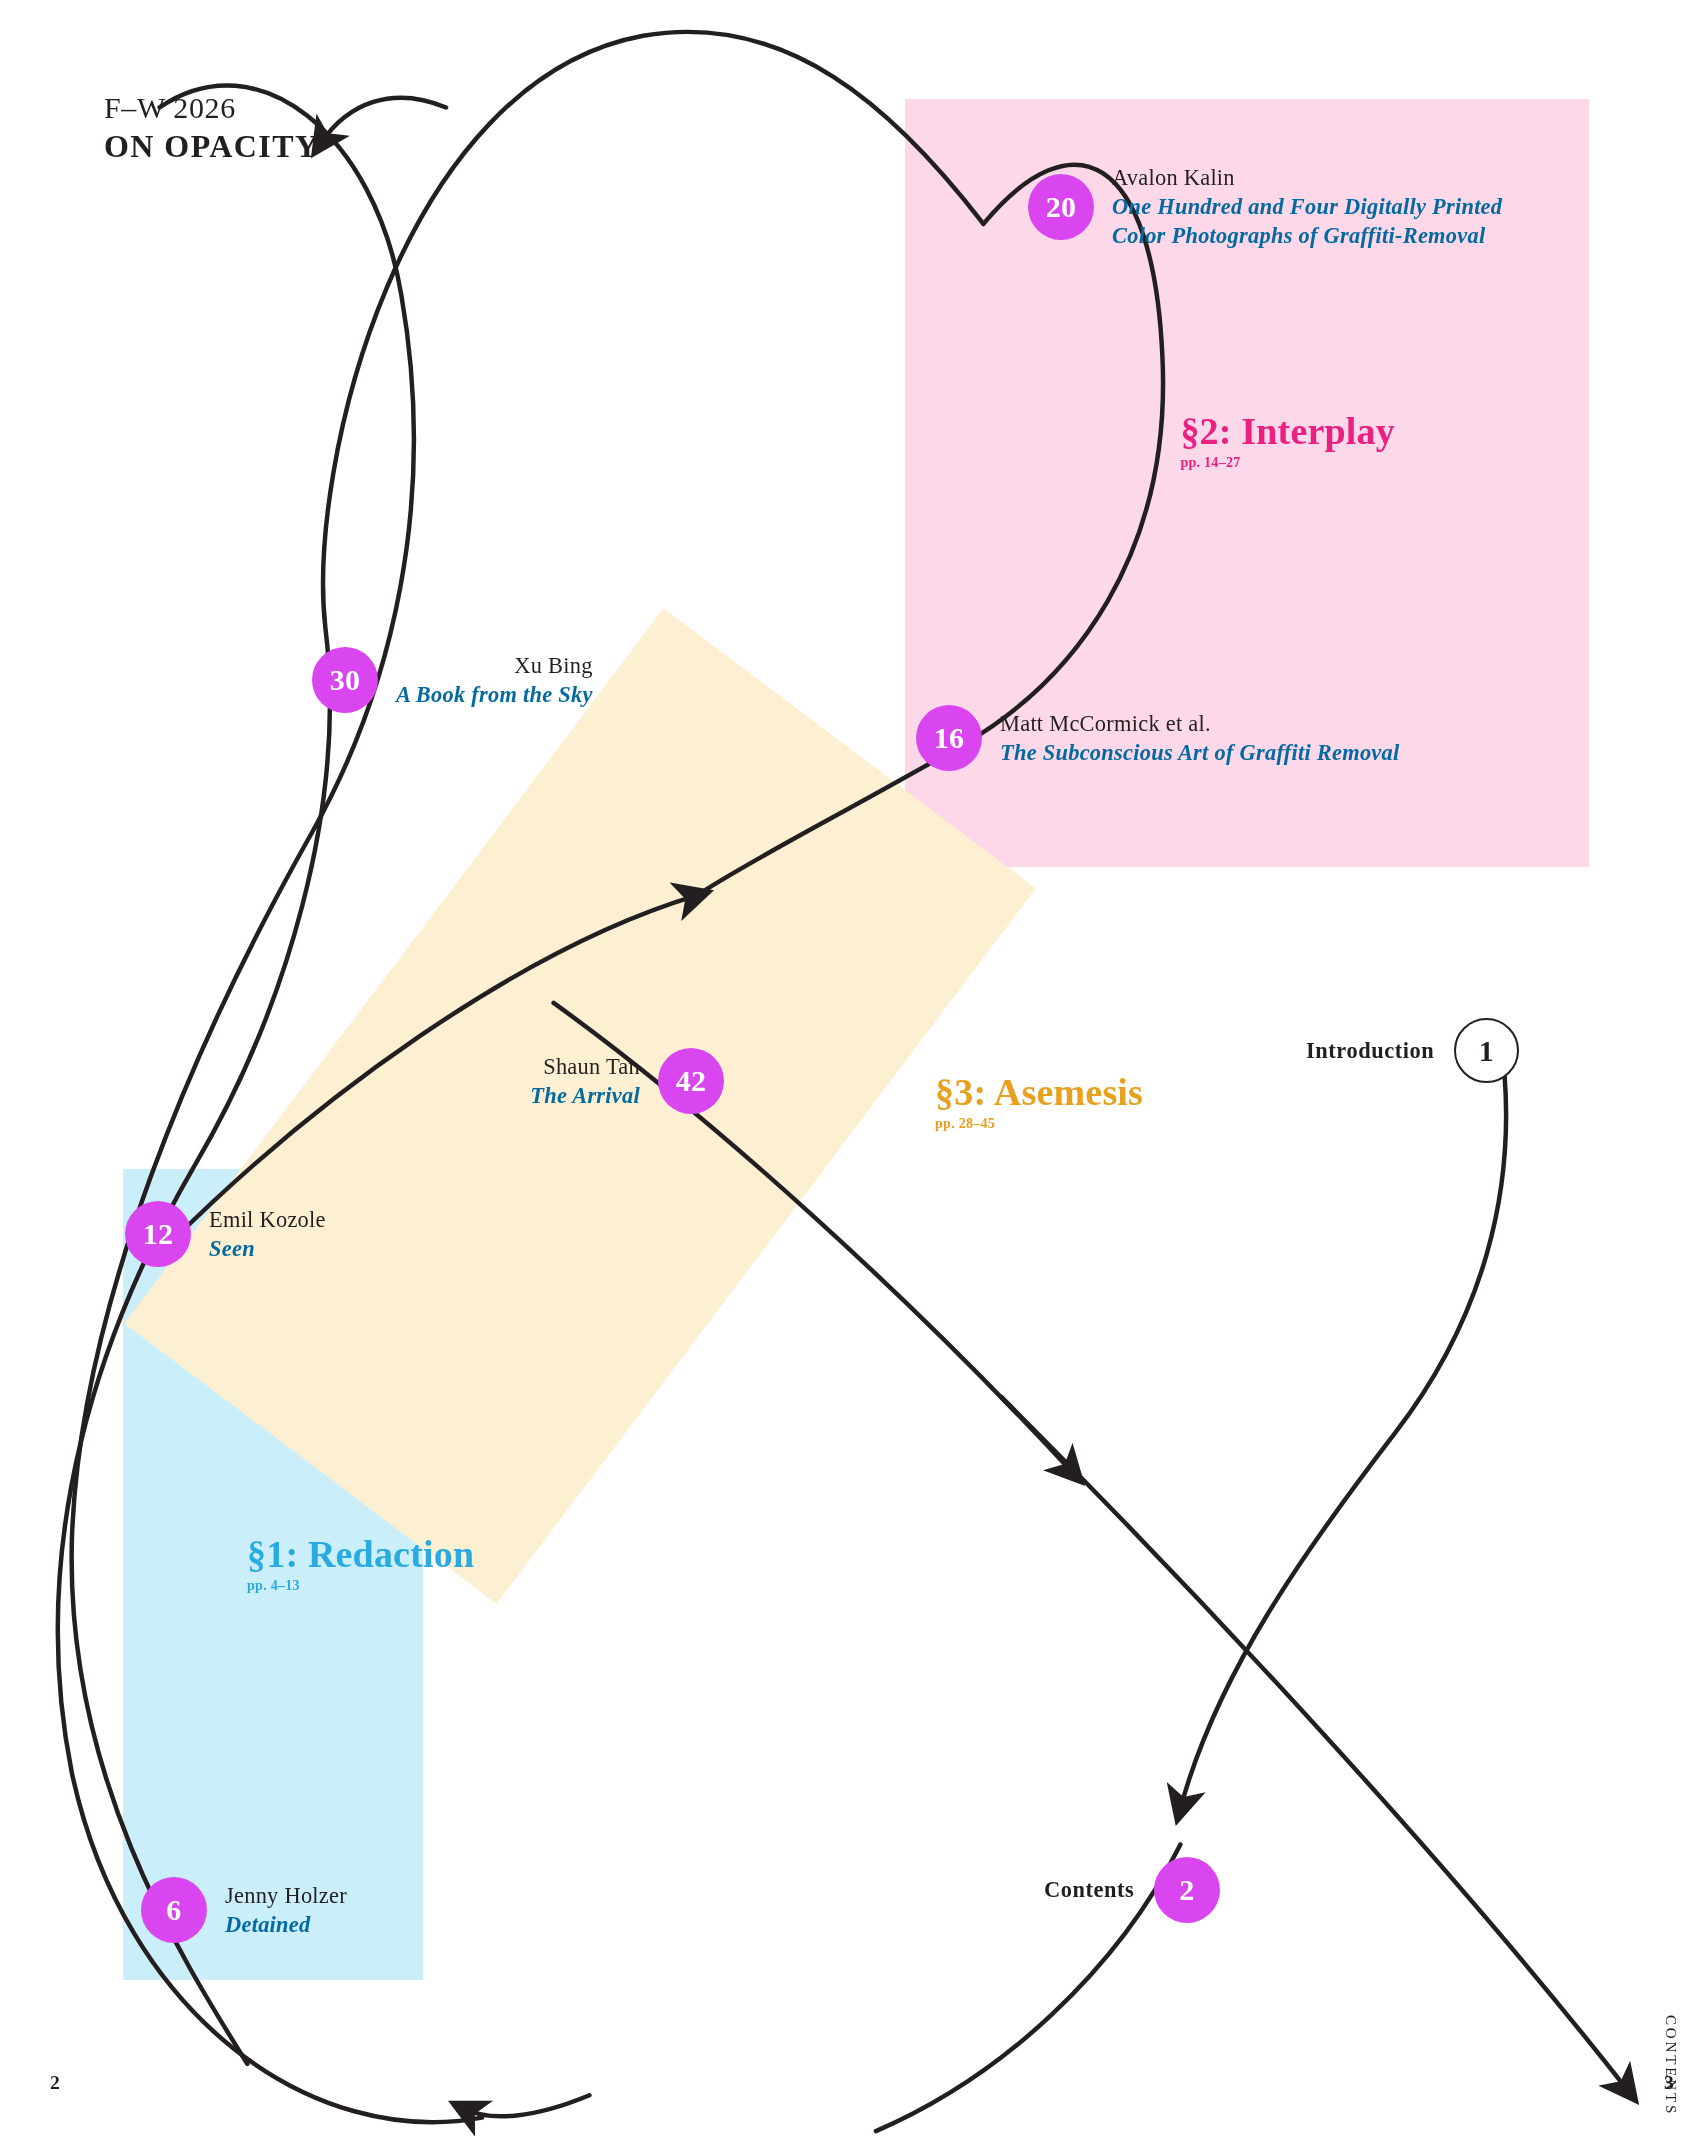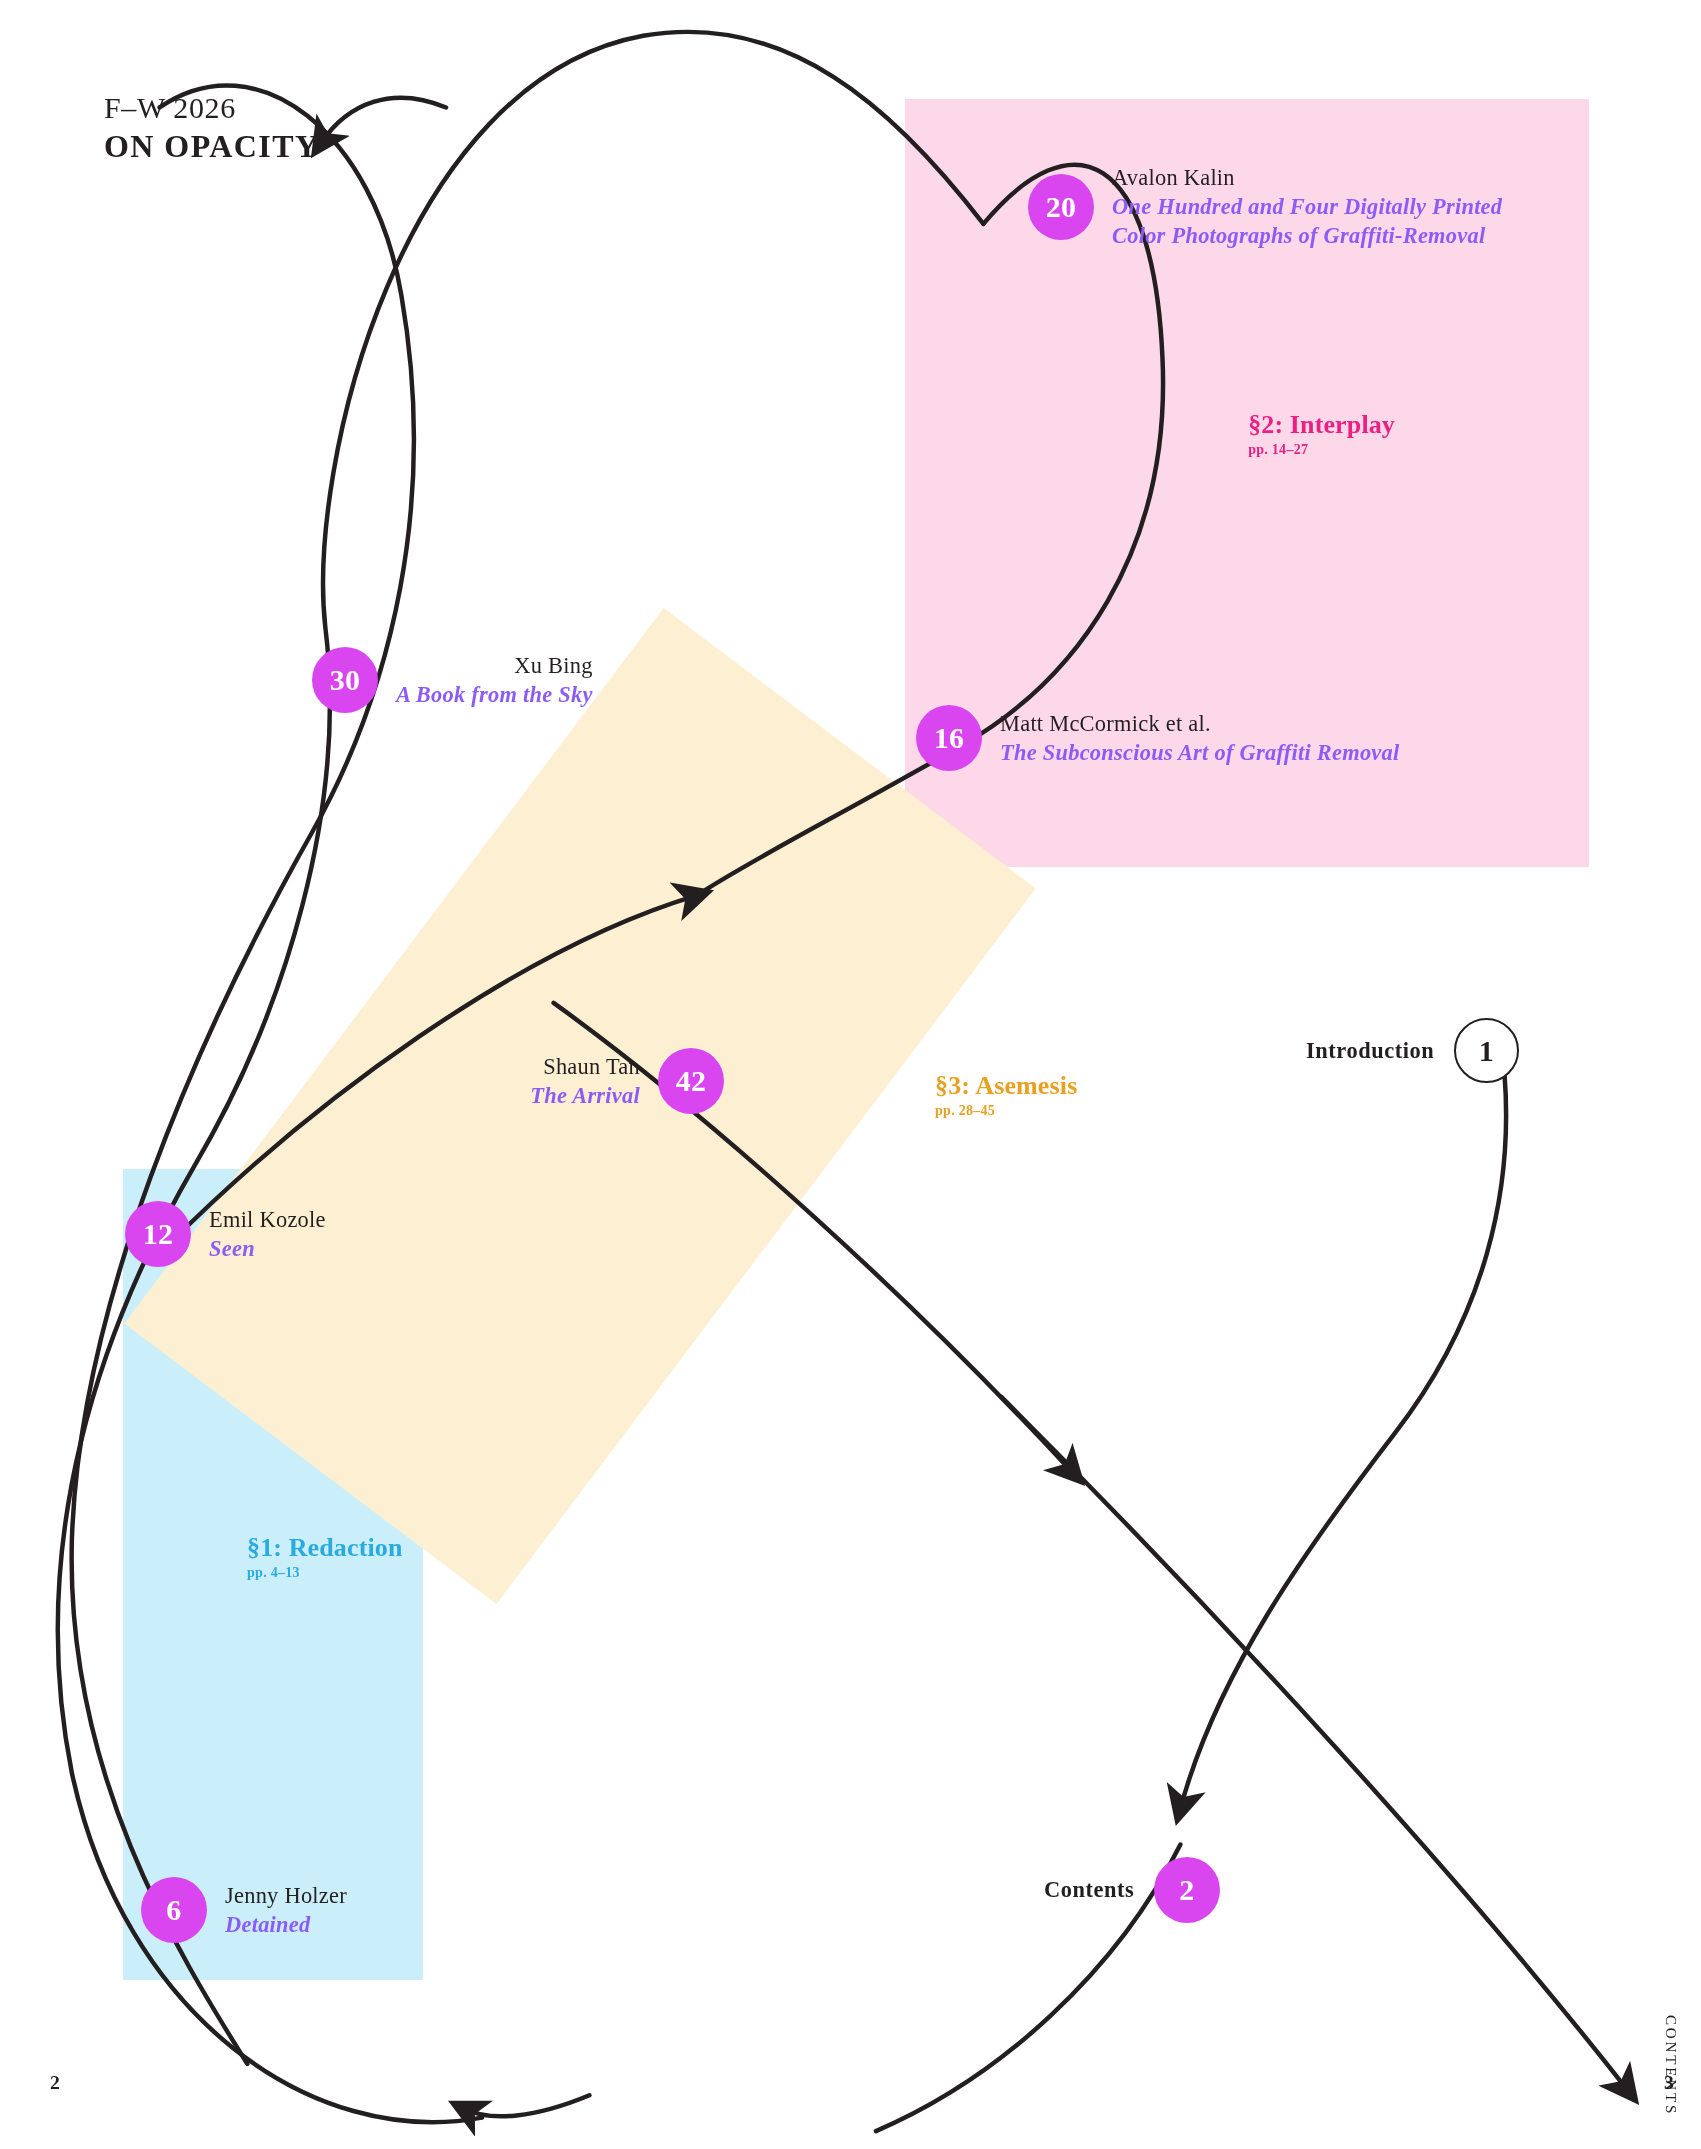--- a/index.html
+++ b/index.html
@@ -81,21 +81,21 @@
     white-space: nowrap;
   }
 
   
   .section-head {
     position: absolute;
     z-index: 6;
     text-align: left;
   }
   .section-head .sec-title {
-    font-size: 26px;
+    font-size: 38px;
     font-weight: bold;
     letter-spacing: 0.005em;
     white-space: nowrap;
     line-height: 1.12;
   }
   .section-head .sec-pages {
     font-size: 14px;
     font-weight: bold;
     letter-spacing: 0.02em;
     white-space: nowrap;
@@ -148,21 +148,21 @@
   .entry .artist {
     font-size: 22.4px;
     letter-spacing: 0.012em;
     color: #231f20;
   }
   .entry .work {
     font-size: 22.4px;
     font-weight: bold;
     font-style: italic;
     letter-spacing: 0.012em;
-    color: #8b5cf6;
+    color: #0369a1;
   }
   .entry .work .line2 { display: block; }
 
   
   .nav-marker {
     position: absolute;
     z-index: 5;
     display: flex;
     align-items: center;
   }

